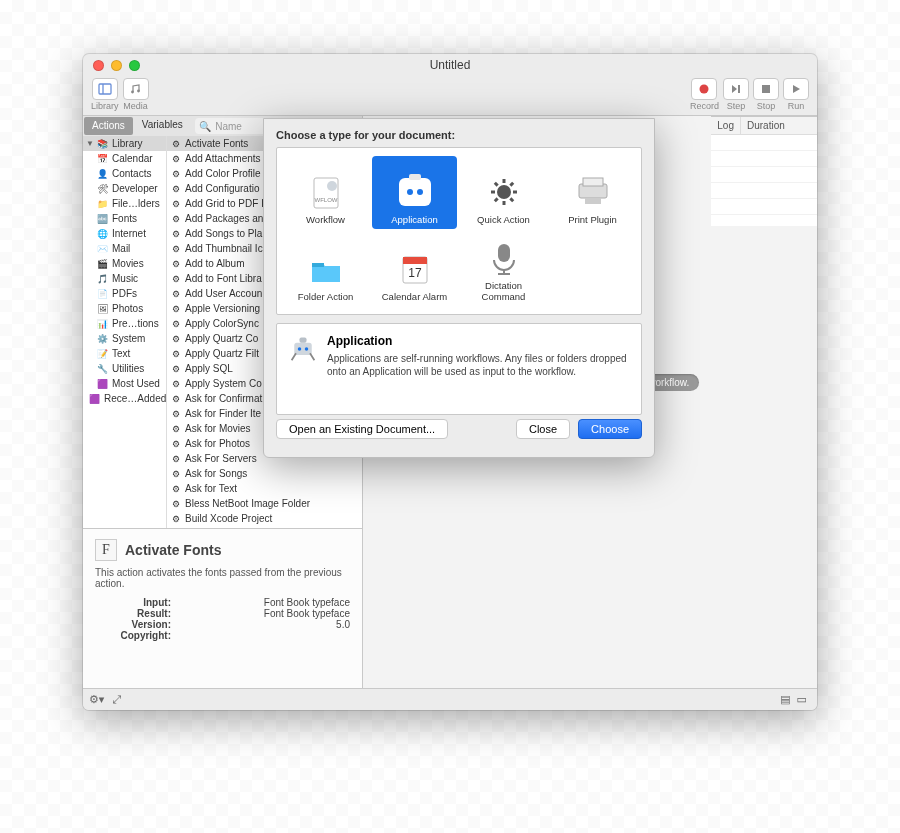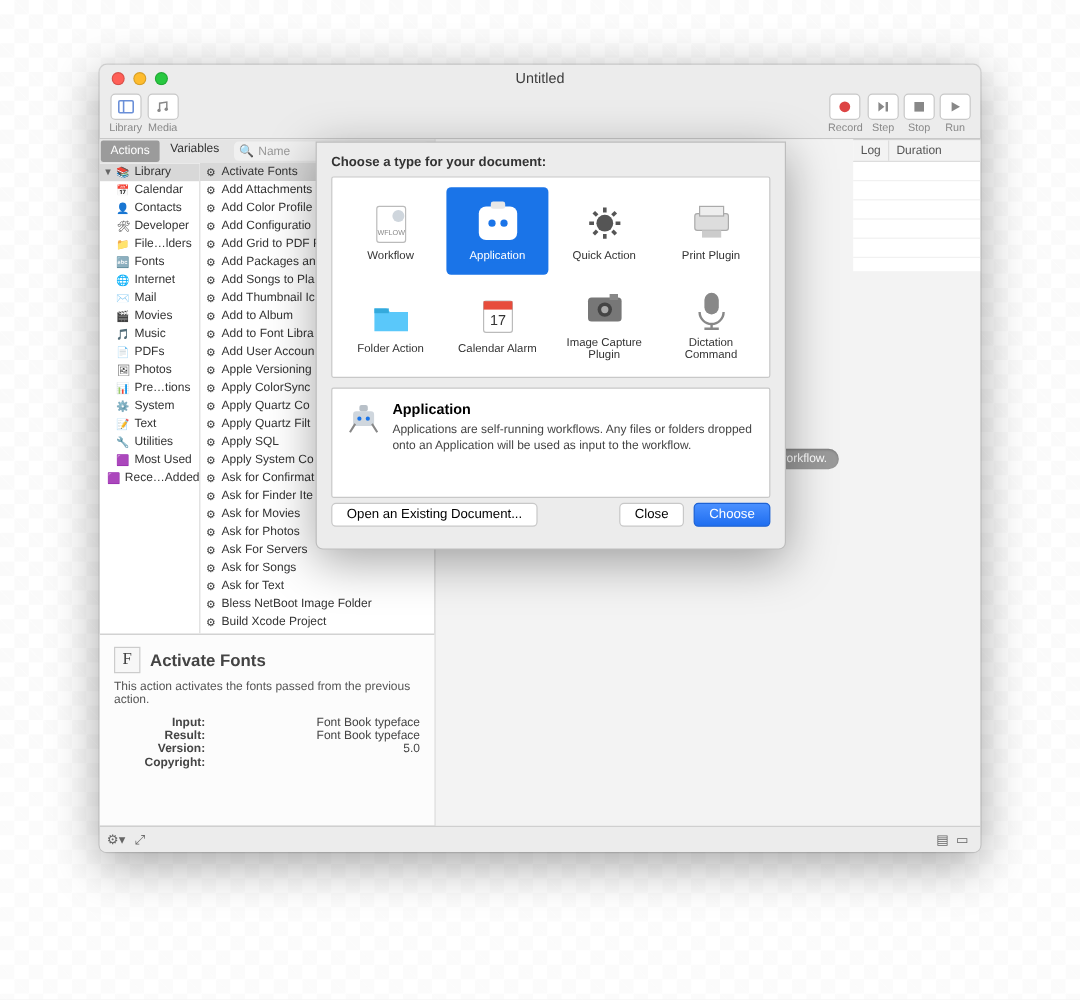--- a/index.html
+++ b/index.html
@@ -53,21 +53,21 @@
   .logcol1{flex:1;border-right:1px solid #ddd}
   .logcol2{width:76px}
   .logrows{flex:1}
   .logrows div{height:16px;border-bottom:1px solid #f1f1f1}
   .footbar{height:22px;border-top:1px solid #c8c8c8;display:flex;align-items:center;padding:0 6px;gap:8px;background:#ececec;font-size:11px;color:#666}
   .rightfoot{display:flex;gap:6px;padding:0 4px}
   
   .modal{position:absolute;left:263px;top:118px;width:392px;height:340px;background:#ececec;border:1px solid #bdbdbd;border-bottom-left-radius:6px;border-bottom-right-radius:6px;box-shadow:0 10px 40px rgba(0,0,0,.35);display:flex;flex-direction:column;padding:10px 12px 10px}
   .mhdr{font-size:11px;font-weight:600;color:#333;margin-bottom:6px}
   .grid{background:#fff;border:1px solid #c8c8c8;border-radius:2px;padding:8px 6px;display:grid;grid-template-columns:repeat(4,1fr);grid-template-rows:repeat(2,1fr);gap:4px;height:168px}
-  .cell{display:flex;flex-direction:column;align-items:center;justify-content:center;gap:3px;border-radius:4px;font-size:10px;color:#333;text-align:center;padding:4px;cursor:default}
+  .cell{display:flex;flex-direction:column;align-items:center;justify-content:flex-end;gap:3px;border-radius:4px;font-size:10px;color:#333;text-align:center;padding:4px;cursor:default}
   .cell.sel{background:#1a74e8;color:#fff}
   .cell.sel .cap{background:#1a74e8}
   .cicon{width:40px;height:40px;display:flex;align-items:center;justify-content:center}
   .cap{font-size:9.5px;line-height:1.1}
   .descbox{margin-top:8px;background:#fff;border:1px solid #c8c8c8;border-radius:2px;padding:10px 10px 10px 12px;height:92px;display:flex;gap:10px}
   .descicon{width:28px;height:28px;flex-shrink:0}
   .desctxt h4{font-size:12px;font-weight:700;margin-bottom:4px}
   .desctxt p{font-size:10px;color:#444;line-height:1.3}
   .mbtns{display:flex;align-items:center;margin-top:4px;gap:8px}
   .mbtn{font-size:11px;background:#fff;border:1px solid #c8c8c8;border-radius:4px;padding:2px 12px;height:20px}
@@ -485,31 +485,20 @@
             <rect x="8" y="8" width="24" height="26" rx="2" fill="#fff" stroke="#bbb"></rect>
             <rect x="8" y="8" width="24" height="7" fill="#e74c3c"></rect>
             <text x="20" y="28" font-size="12" text-anchor="middle" fill="#333">17</text>
           </svg>
         </div>
         <div class="cap">Calendar Alarm</div>
       </div>
       <div class="cell">
         <div class="cicon">
           <svg width="40" height="40">
-            <rect x="6" y="10" width="28" height="20" rx="3" fill="#777"></rect>
-            <circle cx="20" cy="20" r="6" fill="#444"></circle>
-            <circle cx="20" cy="20" r="3" fill="#aaa"></circle>
-            <rect x="24" y="7" width="7" height="5" fill="#888"></rect>
-          </svg>
-        </div>
-        <div class="cap">Image Capture Plugin</div>
-      </div>
-      <div class="cell">
-        <div class="cicon">
-          <svg width="40" height="40">
             <rect x="14" y="6" width="12" height="18" rx="6" fill="#888"></rect>
             <path d="M10 22 a10 10 0 0 0 20 0" fill="none" stroke="#888" stroke-width="2"></path>
             <line x1="20" y1="32" x2="20" y2="36" stroke="#888" stroke-width="2"></line>
             <line x1="14" y1="36" x2="26" y2="36" stroke="#888" stroke-width="2"></line>
           </svg>
         </div>
         <div class="cap">Dictation Command</div>
       </div>
     </div>
   <div class="descbox">

